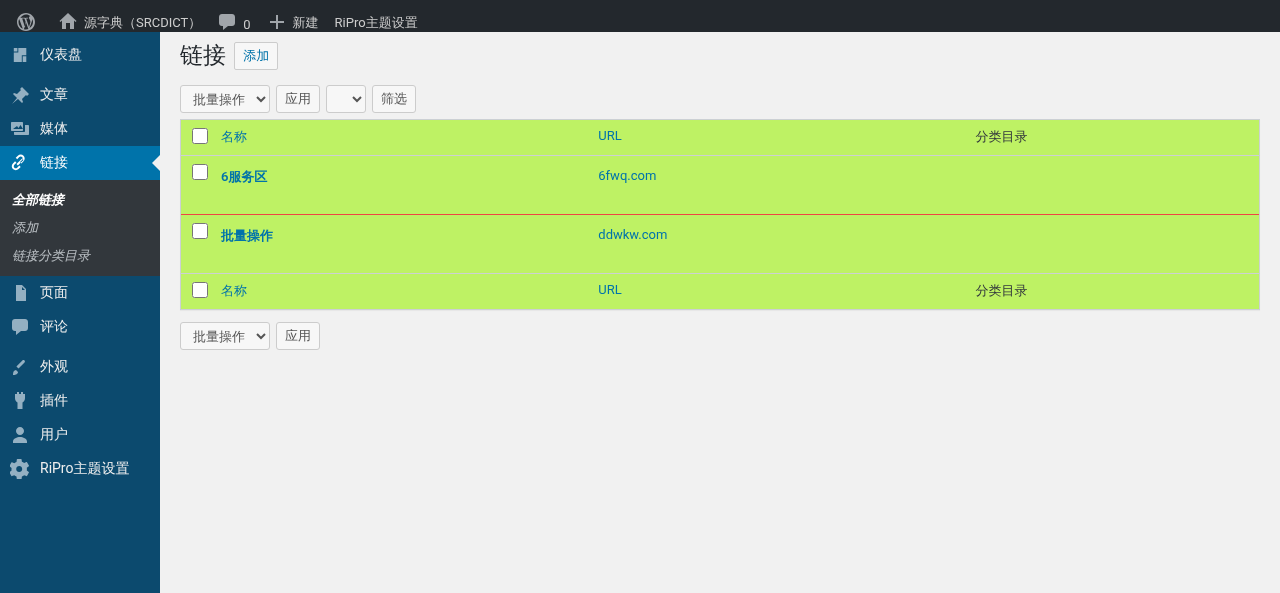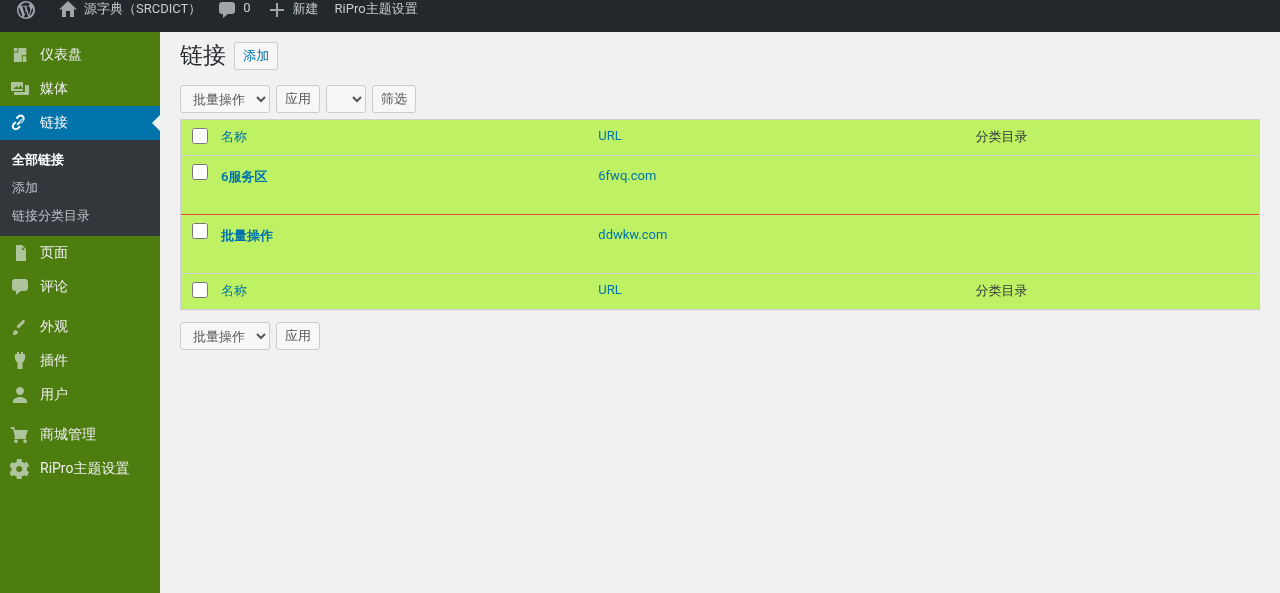--- a/index.html
+++ b/index.html
@@ -1,28 +1,28 @@
 <!DOCTYPE html>
 <html><head>
 <meta charset="utf-8">
 <style>
 * { margin: 0; padding: 0; box-sizing: border-box; font-family: -apple-system, BlinkMacSystemFont, "Segoe UI", Roboto, "Helvetica Neue", Arial, "PingFang SC", "Microsoft YaHei", sans-serif; }
 body { background: #f1f1f1; font-size: 13px; color: #444; }
 #adminbar { position: fixed; top: 0; left: 0; right: 0; height: 32px; background: #23282d; color: #ccc; display: flex; align-items: center; padding: 0 8px; z-index: 100; }
-#adminbar .ab-item { display: flex; align-items: flex-start; height: 32px; padding: 0 8px; color: #ccc; cursor: pointer; font-size: 13px; }
+#adminbar .ab-item { display: flex; align-items: flex-end; height: 32px; padding: 0 8px; color: #ccc; cursor: pointer; font-size: 13px; }
 #adminbar svg { width: 20px; height: 20px; fill: #a0a5aa; margin-right: 6px; }
-#adminmenu { position: fixed; top: 32px; left: 0; bottom: 0; width: 160px; background: #4d7c0f; color: #eee; overflow: hidden; }
+#adminmenu { position: fixed; top: 32px; left: 0; bottom: 0; width: 160px; background: #0c4a6e; color: #eee; overflow: hidden; }
 #adminmenu .menu-item { display: flex; align-items: center; height: 34px; padding: 0 10px; color: #eee; font-size: 14px; cursor: pointer; }
 #adminmenu .menu-item.sep { margin-top: 6px; }
 #adminmenu .menu-item.current { background: #0073aa; color: #fff; position: relative; }
 #adminmenu .menu-item.current::after { content: ""; position: absolute; right: 0; top: 50%; margin-top: -8px; border: 8px solid transparent; border-right-color: #f1f1f1; }
 #adminmenu .menu-item svg { width: 20px; height: 20px; fill: rgba(240,245,250,.6); margin-right: 10px; }
 #adminmenu .menu-item.current svg { fill: #fff; }
 #adminmenu .submenu { background: #32373c; padding: 6px 0; }
-#adminmenu .submenu .sub-item { padding: 5px 12px; color: rgba(240,245,250,.7); font-size: 13px; cursor: pointer; }
+#adminmenu .submenu .sub-item { padding: 5px 12px; color: rgba(240,245,250,.7); font-size: 13px; cursor: pointer; font-style: italic; }
 #adminmenu .submenu .sub-item.current { color: #fff; font-weight: 600; }
 #wpcontent { margin-left: 160px; padding: 40px 20px 20px 20px; }
 .wrap h1 { font-size: 23px; font-weight: 400; color: #23282d; display: inline-block; margin-right: 5px; }
 .add-new { display: inline-block; padding: 4px 8px; border: 1px solid #ccc; border-radius: 2px; background: #f7f7f7; color: #0073aa; font-size: 13px; cursor: pointer; position: relative; top: -3px; }
 .tablenav { margin: 12px 0 6px 0; display: flex; align-items: center; gap: 6px; }
 .tablenav select, .tablenav .button { height: 28px; font-size: 13px; border: 1px solid #ccc; background: #f7f7f7; border-radius: 3px; padding: 0 8px; cursor: pointer; color: #555; }
 .wp-list-table { width: 100%; border-spacing: 0; background: #bef264; border: 1px solid #ccd0d4; box-shadow: 0 1px 1px rgba(0,0,0,.04); }
 .wp-list-table th, .wp-list-table td { text-align: left; padding: 8px 10px; vertical-align: top; font-size: 13px; }
 .wp-list-table thead th, .wp-list-table tfoot th { border-bottom: 1px solid #ccd0d4; color: #32373c; font-weight: 400; }
 .wp-list-table tfoot th { border-bottom: none; border-top: 1px solid #ccd0d4; }
@@ -67,20 +67,26 @@
     </div>
 </div>
 
 <div id="adminmenu">
   <div class="menu-item sep">
       <svg viewBox="0 0 20 20">
         <path d="M3.8 6.5h3.6V3H3.8v3.5zM8.3 3v7.3h8V3h-8zM3.8 17h8V7.4h-8V17zm8.9 0h3.6v-5.8h-3.6V17z"></path>
       </svg>
       <span>仪表盘</span>
     </div>
+  <div class="menu-item sep">
+      <svg viewBox="0 0 20 20">
+        <path d="M12 2l-2 2 1 1-4 4-3-1-1 1 4 4-5 6 6-5 4 4 1-1-1-3 4-4 1 1 2-2-7-7z"></path>
+      </svg>
+      <span>文章</span>
+    </div>
   <div class="menu-item">
       <svg viewBox="0 0 20 20">
         <path d="M13 11V4c0-.6-.4-1-1-1H2c-.6 0-1 .4-1 1v7c0 .6.4 1 1 1h10c.6 0 1-.4 1-1zm-6-4l1.5 2 2-3 2.5 4H3l4-3zm12 .5V15c0 .6-.4 1-1 1H5c-.6 0-1-.4-1-1v-2h10c.6 0 1-.4 1-1V6h3c.6 0 1 .4 1 1.5z"></path>
       </svg>
       <span>媒体</span>
     </div>
   <div class="menu-item current">
       <svg viewBox="0 0 20 20">
         <path d="M17 7c0-2.2-1.8-4-4-4h-3v2h3c1.1 0 2 .9 2 2s-.9 2-2 2h-3v2h3c2.2 0 4-1.8 4-4zM7 11H4c-1.1 0-2-.9-2-2s.9-2 2-2h3V5H4C1.8 5 0 6.8 0 9s1.8 4 4 4h3v-2zm-1-3h8v2H6V8z" transform="rotate(-45 10 9)"></path>
       </svg>
@@ -113,26 +119,20 @@
       <svg viewBox="0 0 20 20">
         <path d="M13 3V1h-2v2H9V1H7v2H5v4c0 2 1 3.5 2.5 4.5V18h5v-6.5C14 10.5 15 9 15 7V3h-2z"></path>
       </svg>
       <span>插件</span>
     </div>
   <div class="menu-item">
       <svg viewBox="0 0 20 20">
         <path d="M10 10c2.2 0 4-1.8 4-4s-1.8-4-4-4-4 1.8-4 4 1.8 4 4 4zm0 2c-3 0-7 1.5-7 4.5V18h14v-1.5c0-3-4-4.5-7-4.5z"></path>
       </svg>
       <span>用户</span>
-    </div>
-  <div class="menu-item sep">
-      <svg viewBox="0 0 20 20">
-        <path d="M6 18c1 0 1.8-.8 1.8-1.8S7 14.5 6 14.5s-1.8.8-1.8 1.8S5 18 6 18zm9 0c1 0 1.8-.8 1.8-1.8s-.8-1.8-1.8-1.8-1.8.8-1.8 1.8.8 1.8 1.8 1.8zM6.2 13h9l2.8-8H5L4.3 2H1v2h2l2 8-1 2h12v-2H6.6l-.4-1z"></path>
-      </svg>
-      <span>商城管理</span>
     </div>
   <div class="menu-item">
       <svg viewBox="0 0 20 20">
         <path d="M16.8 11.3c.1-.4.1-.9.1-1.3s0-.9-.1-1.3l2-1.5c.2-.1.2-.4.1-.6l-1.9-3.3c-.1-.2-.4-.3-.6-.2l-2.3.9c-.7-.5-1.4-.9-2.2-1.2L11.6.5c0-.2-.2-.4-.5-.4H7.3c-.2 0-.4.2-.5.4L6.5 3c-.8.3-1.5.7-2.2 1.2L2 3.3c-.2-.1-.5 0-.6.2L-.5 6.8c-.1.2-.1.4.1.6l2 1.5c-.1.4-.1.9-.1 1.3s0 .9.1 1.3l-2 1.5c-.2.1-.2.4-.1.6l1.9 3.3c.1.2.4.3.6.2l2.3-.9c.7.5 1.4.9 2.2 1.2l.3 2.5c0 .2.2.4.5.4h3.8c.2 0 .4-.2.5-.4l.3-2.5c.8-.3 1.5-.7 2.2-1.2l2.3.9c.2.1.5 0 .6-.2l1.9-3.3c.1-.2.1-.4-.1-.6l-2-1.5zM9.2 13c-1.7 0-3-1.3-3-3s1.3-3 3-3 3 1.3 3 3-1.3 3-3 3z"></path>
       </svg>
       <span>RiPro主题设置</span>
     </div>
 </div>
 
 <div id="wpcontent">

